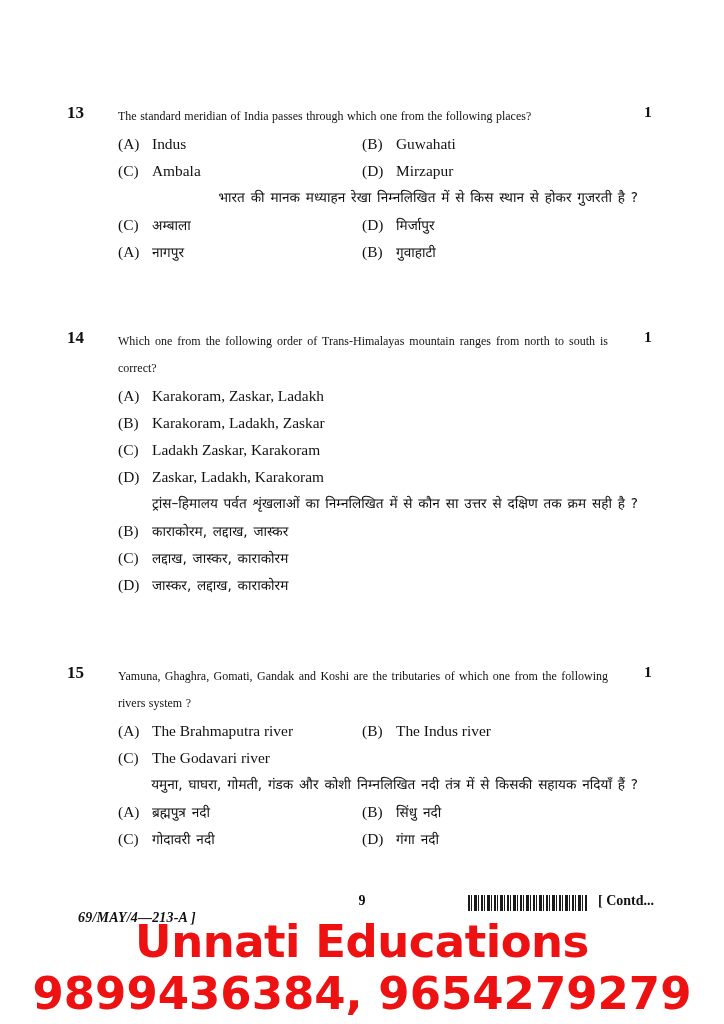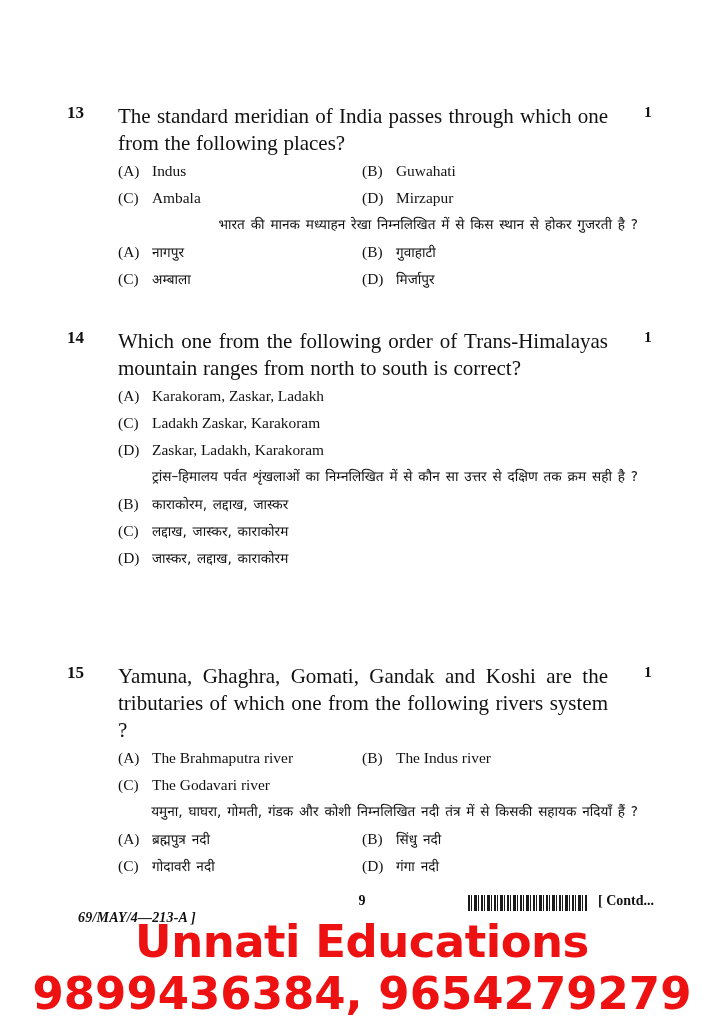--- a/index.html
+++ b/index.html
@@ -48,21 +48,21 @@
     position: absolute;
     left: 644px;
     top: 0;
     font-weight: bold;
     font-size: 15.5px;
   }
 
   .q-text {
     margin: 0 0 0 118px;
     width: 490px;
-    font-size: 21px;
+    font-size: 12px;
     line-height: 27px;
     text-align: justify;
     text-justify: inter-word;
     word-spacing: 0.5px;
   }
 
   
   .opt-row {
     position: relative;
     height: 27px;
@@ -186,39 +186,42 @@
     <div class="opt-row">
       <span class="opt col-a"><span class="lbl">(A)</span><span>Indus</span></span>
       <span class="opt col-b"><span class="lbl">(B)</span><span>Guwahati</span></span>
     </div>
     <div class="opt-row">
       <span class="opt col-a"><span class="lbl">(C)</span><span>Ambala</span></span>
       <span class="opt col-b"><span class="lbl">(D)</span><span>Mirzapur</span></span>
     </div>
     <p class="hi hi-stem">भारत की मानक मध्याहन रेखा निम्नलिखित में से किस स्थान से होकर गुजरती है ?</p>
     <div class="opt-row">
+      <span class="opt col-a hi"><span class="lbl">(C)</span><span>अम्बाला</span></span>
+      <span class="opt col-b hi"><span class="lbl">(D)</span><span>मिर्जापुर</span></span>
+    </div>
+    <div class="opt-row">
       <span class="opt col-a hi"><span class="lbl">(A)</span><span>नागपुर</span></span>
       <span class="opt col-b hi"><span class="lbl">(B)</span><span>गुवाहाटी</span></span>
-    </div>
-    <div class="opt-row">
-      <span class="opt col-a hi"><span class="lbl">(C)</span><span>अम्बाला</span></span>
-      <span class="opt col-b hi"><span class="lbl">(D)</span><span>मिर्जापुर</span></span>
     </div>
   </div>
 
   <div class="q-block" style="top:328px;">
     <div class="q-head">
       <span class="q-num">14</span>
       <span class="q-marks">1</span>
       <p class="q-text">Which one from the following order of Trans-Himalayas mountain ranges from north to south is correct?</p>
     </div>
     <div class="opt-row">
       <span class="opt col-a"><span class="lbl">(A)</span><span>Karakoram, Zaskar, Ladakh</span></span>
     </div>
     <div class="opt-row">
+      <span class="opt col-a"><span class="lbl">(B)</span><span>Karakoram, Ladakh, Zaskar</span></span>
+    </div>
+    <div class="opt-row">
       <span class="opt col-a"><span class="lbl">(C)</span><span>Ladakh Zaskar, Karakoram</span></span>
     </div>
     <div class="opt-row">
       <span class="opt col-a"><span class="lbl">(D)</span><span>Zaskar, Ladakh, Karakoram</span></span>
     </div>
     <p class="hi hi-stem">ट्रांस–हिमालय पर्वत शृंखलाओं का निम्नलिखित में से कौन सा उत्तर से दक्षिण तक क्रम सही है ?</p>
     <div class="opt-row">
       <span class="opt col-a hi"><span class="lbl">(B)</span><span>काराकोरम, लद्दाख, जास्कर</span></span>
     </div>
     <div class="opt-row">

